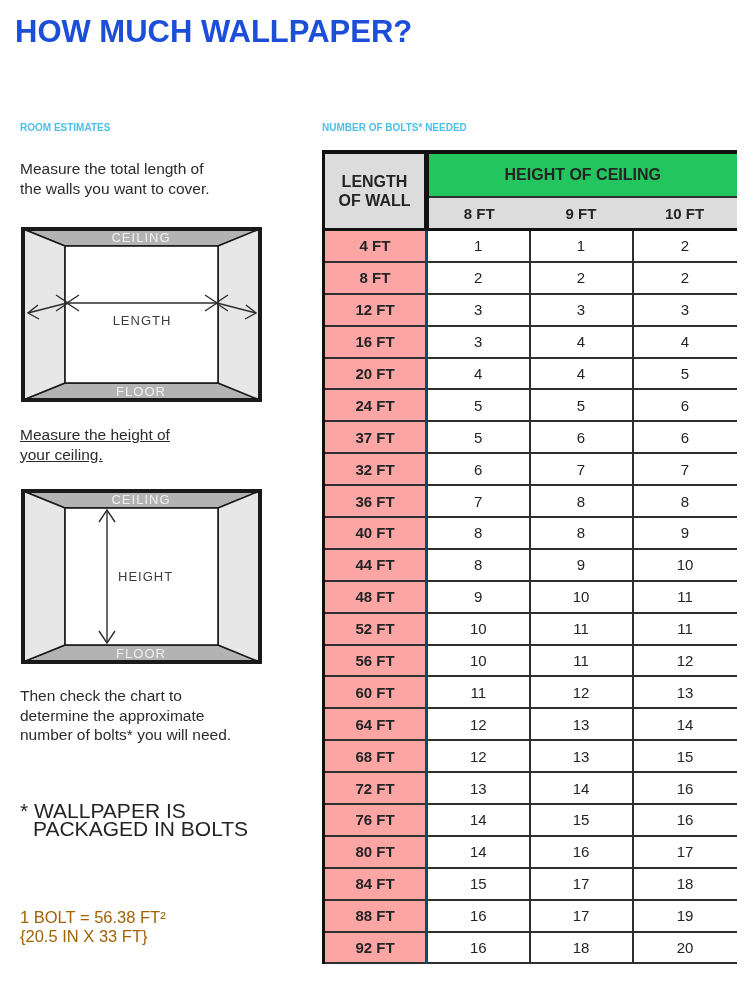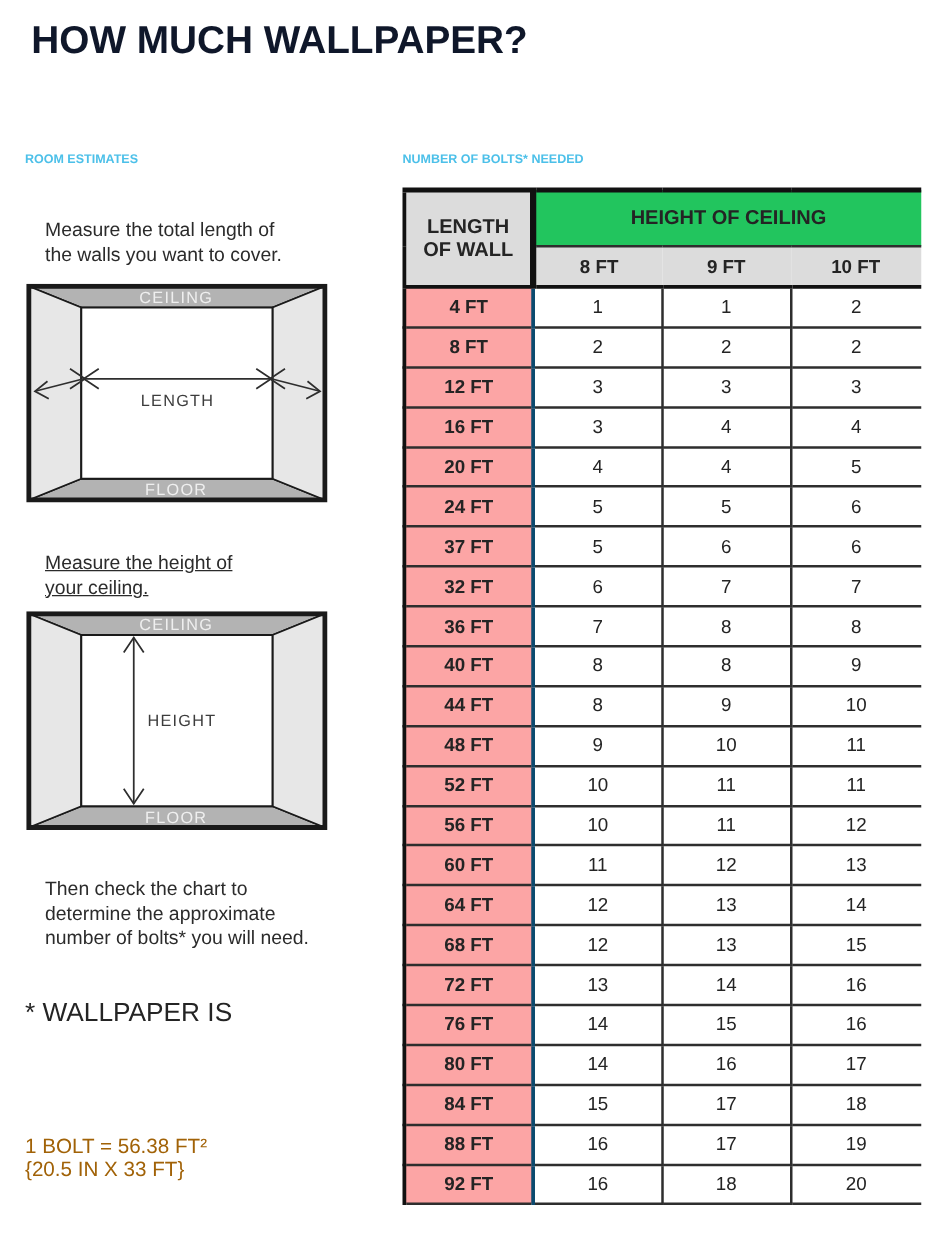--- a/index.html
+++ b/index.html
@@ -5,32 +5,32 @@
   html, body { margin:0; padding:0; }
   body {
     width:752px; height:990px; background:#ffffff; position:relative;
     font-family:"Liberation Sans", sans-serif; color:#2b2b2b;
     overflow:hidden;
   }
   .abs { position:absolute; }
 
   
   .page-title {
-    left:25px; top:14px; margin:0;
-    font-size:31px; font-weight:bold; color:#0f172a; letter-spacing:0px;
+    left:15px; top:14px; margin:0;
+    font-size:31px; font-weight:bold; color:#1d4ed8; letter-spacing:0px;
   }
   .section-head {
     font-size:10px; font-weight:bold; color:#4cc0e9;
   }
   .table-head { left:322px; top:122px; width:413px; }
   .room-head  { left:20px;  top:122px; }
 
   
   .step {
-    left:20px; margin:16px; font-size:15.5px; line-height:19.5px;
+    left:20px; margin:0; font-size:15.5px; line-height:19.5px;
     color:#2b2b2b; white-space:pre-line;
   }
   .footnote { left:20px; top:802px; font-size:21px; font-weight:normal; line-height:18px; color:#242424; }
   .footnote .indent { margin-left:13px; }
   .bolt-spec { left:20px; top:908px; font-size:16.5px; font-weight:normal; line-height:18.5px; color:#a16207; }
 
   
   .diagram { left:21px; }
   svg text { font-family:"Liberation Sans", sans-serif; }
   .diag-label-light { fill:#efefef; font-size:13px; letter-spacing:1px; }
@@ -116,20 +116,21 @@
   <text x="120" y="169" text-anchor="middle" class="diag-label-light">FLOOR</text>
   <text x="97" y="92" text-anchor="start" class="diag-label-dark">HEIGHT</text>
 </svg>
 
 <p class="abs step" style="top:686px;">Then check the chart to
 determine the approximate
 number of bolts* you will need.</p>
 
 <div class="abs footnote">
   <div>* WALLPAPER IS</div>
+  <div class="indent">PACKAGED IN BOLTS</div>
 </div>
 
 <div class="abs bolt-spec">
   <div>1 BOLT = 56.38 FT²</div>
   <div>{20.5 IN X 33 FT}</div>
 </div>
 
 <div class="abs bolt-table-wrap">
   <table class="bolt-table">
     <colgroup>

